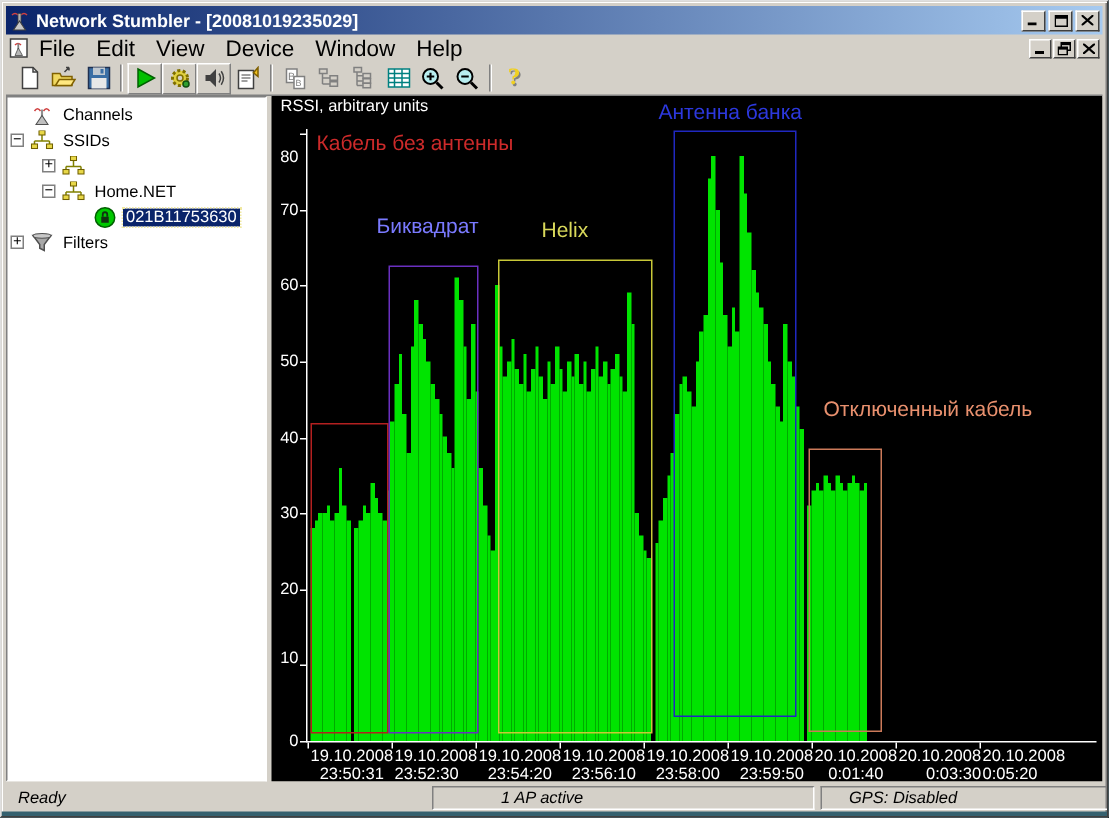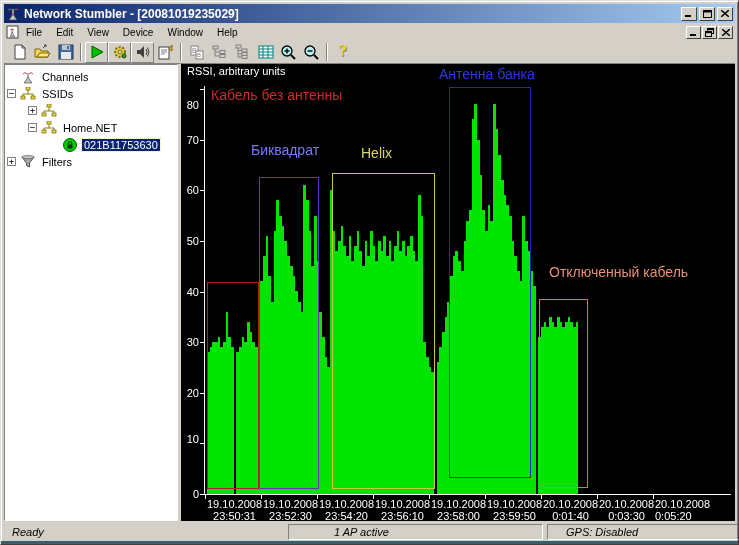--- a/index.html
+++ b/index.html
@@ -14,21 +14,21 @@
   .titlebar { height:19px; background:linear-gradient(90deg,#0a246a,#a6caf0);
     display:flex; align-items:center; padding:0 2px; flex:0 0 auto; }
   .titlebar .ttext { color:#fff; font-weight:bold; font-size:12px; margin-left:4px;
     flex:1; white-space:nowrap; overflow:hidden; }
   .winbtn { width:16px; height:14px; background:#d4d0c8; margin-left:2px;
     border:1px solid #fff; border-right-color:#404040; border-bottom-color:#404040;
     display:flex; align-items:center; justify-content:center; flex:0 0 auto; }
   .winbtn svg { display:block; }
   
   .menubar { height:18px; display:flex; align-items:center; padding:0 2px; flex:0 0 auto; }
-  .menuitem { font-size:10px; padding:2px 7px; color:#000; }
+  .menuitem { font-size:15px; padding:2px 7px; color:#000; }
   .menubar .spacer { flex:1; }
   .mdibtn { width:15px; height:13px; background:#d4d0c8; margin-left:1px;
     border:1px solid #fff; border-right-color:#404040; border-bottom-color:#404040;
     display:flex; align-items:center; justify-content:center; }
   
   .toolbar { height:23px; display:flex; align-items:center; padding:0 4px; flex:0 0 auto;
     border-bottom:1px solid #808080; box-shadow:0 1px 0 #fff; }
   .tbtn { width:23px; height:21px; display:flex; align-items:center; justify-content:center;
     border:1px solid transparent; }
   .tbtn.raised { border-color:#fff #808080 #808080 #fff; }
@@ -360,21 +360,21 @@
         <div class="ytick" style="left: 19px; top: 430px;"></div>
         <div class="ylab" style="left: 0px; top: 424px;">0</div>
         <div class="xtick" style="left: 24px; top: 431px;"></div>
         <div class="xlab" style="left: 26px; top: 434px;">
           <div>19.10.2008</div>
           <div style="text-align: center;">23:50:31</div>
         </div>
         <div class="xtick" style="left: 80px; top: 431px;"></div>
         <div class="xlab" style="left: 82px; top: 434px;">
           <div>19.10.2008</div>
-          <div style="text-align: center;">23:52:30</div>
+          <div style="text-align: left;">23:52:30</div>
         </div>
         <div class="xtick" style="left: 136px; top: 431px;"></div>
         <div class="xlab" style="left: 138px; top: 434px;">
           <div>19.10.2008</div>
           <div style="text-align: center;">23:54:20</div>
         </div>
         <div class="xtick" style="left: 192px; top: 431px;"></div>
         <div class="xlab" style="left: 194px; top: 434px;">
           <div>19.10.2008</div>
           <div style="text-align: center;">23:56:10</div>
@@ -390,21 +390,21 @@
           <div style="text-align: center;">23:59:50</div>
         </div>
         <div class="xtick" style="left: 360px; top: 431px;"></div>
         <div class="xlab" style="left: 362px; top: 434px;">
           <div>20.10.2008</div>
           <div style="text-align: center;">0:01:40</div>
         </div>
         <div class="xtick" style="left: 416px; top: 431px;"></div>
         <div class="xlab" style="left: 418px; top: 434px;">
           <div>20.10.2008</div>
-          <div style="text-align: center;">0:03:30</div>
+          <div style="text-align: right;">0:03:30</div>
         </div>
         <div class="xtick" style="left: 472px; top: 431px;"></div>
         <div class="xlab" style="left: 474px; top: 434px;">
           <div>20.10.2008</div>
           <div style="text-align: left;">0:05:20</div>
         </div>
         <div class="bars" style="left: 26px; top: 25px; width: 380px; height: 405px;">
           <div class="bar" style="height: 142px; background: rgb(0, 228, 0);"></div>
           <div class="bar" style="height: 147px; background: rgb(0, 228, 0);"></div>
           <div class="bar" style="height: 152px; background: rgb(0, 228, 0);"></div>

